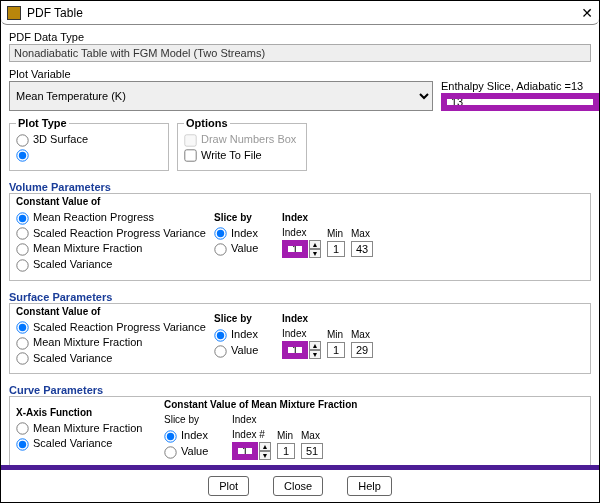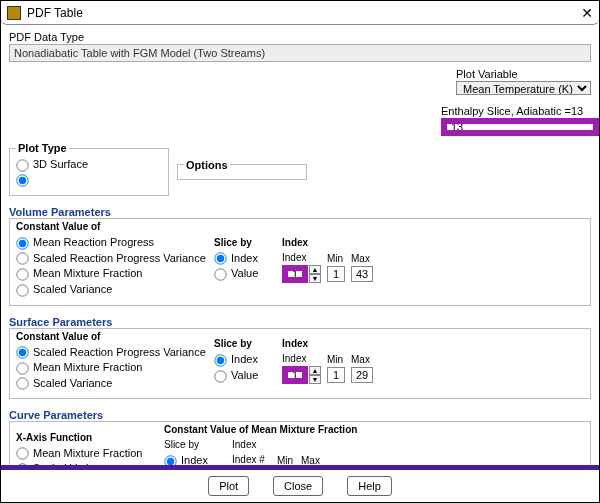--- a/index.html
+++ b/index.html
@@ -12,21 +12,21 @@
 }
 .window { width: 600px; height: 503px; border: 1px solid #000; position: relative; display: flex; flex-direction: column; }
 .titlebar { background: #fff; border-bottom: 1px solid #888; height: 24px; display: flex; align-items: center; padding: 0 6px; border-radius: 6px; }
 .app-icon { width: 14px; height: 14px; background: #b8860b; border: 1px solid #333; margin-right: 6px; }
 .titlebar-title { flex: 1; font-size: 12px; }
 .close-x { font-size: 14px; cursor: pointer; font-family: Arial; }
 .content { flex: 1; padding: 4px 8px 0 8px; overflow: auto; }
 .lbl { font-size: 11px; margin: 2px 0 1px 0; }
 .readonly-field { width: 100%; border: 1px solid #aaa; background: #eee; padding: 2px 4px; font-size: 11px; color: #333; }
 .row { display: flex; align-items: flex-end; gap: 8px; margin-bottom: 6px; }
-.select { width: 100%; font-size: 11px; border: 1px solid #888; height: 14px; padding-left: 2px; }
+.select { width: 100%; font-size: 11px; border: 1px solid #888; height: 30px; padding-left: 2px; }
 fieldset { border: 1px solid #bbb; margin: 0 0 6px 0; padding: 2px 6px 6px 6px; }
 fieldset.outer { border: none; padding: 0; margin: 0 0 4px 0; }
 legend { color: #1a3d99; font-weight: bold; font-size: 11px; padding: 0 2px; }
 fieldset.outer > legend { padding: 0; }
 legend.sub { color: #000; font-weight: bold; }
 .radiogrp label, .chkgrp label { display: block; margin: 2px 0; font-size: 11px; }
 input[type=radio], input[type=checkbox] { vertical-align: middle; margin: 0 4px 0 0; transform: scale(0.95); }
 .disabled { color: #999; }
 .hbox { display: flex; gap: 8px; align-items: center; }
 .spin-wrap { display: flex; align-items: center; }
@@ -49,21 +49,21 @@
     <div class="app-icon"></div>
     <div class="titlebar-title">PDF Table</div>
     <div class="close-x">✕</div>
   </div>
 
   <div class="content">
 
     <div class="lbl">PDF Data Type</div>
     <div class="readonly-field">Nonadiabatic Table with FGM Model (Two Streams)</div>
 
-    <div class="row" style="margin-top:4px;flex-direction:column;">
+    <div class="row" style="margin-top:4px;">
       <div style="flex:1;">
         <div class="lbl">Plot Variable</div>
         <select class="select">
           <option>Mean Temperature (K)</option>
         </select>
       </div>
       <div style="width:150px;">
         <div class="lbl" style="text-align:left;">Enthalpy Slice, Adiabatic =13</div>
         <div class="spin-wrap" style="width:100%;">
           <input class="spin-input" style="flex: 1 1 0%; width: auto; text-align: left; padding-left: 4px;" value="13">
@@ -78,20 +78,24 @@
     <div class="hbox" style="margin-bottom:4px;">
       <fieldset style="flex:0 0 160px;">
         <legend class="sub">Plot Type</legend>
         <div class="radiogrp">
           <label><input type="radio" name="pt" style=""><span>3D Surface</span></label>
           <label><input type="radio" name="pt" checked="" style=""></label>
         </div>
       </fieldset>
       <fieldset style="flex:0 0 130px;">
         <legend class="sub">Options</legend>
+        <div class="chkgrp">
+          <label class="disabled"><input type="checkbox" disabled="" style=""><span>Draw Numbers Box</span></label>
+          <label><input type="checkbox" style=""><span>Write To File</span></label>
+        </div>
       </fieldset>
     </div>
 
     <fieldset class="outer">
       <legend>Volume Parameters</legend>
       <fieldset>
         <div class="hbox">
           <div style="flex:0 0 190px;">
             <div class="small-header">Constant Value of</div>
             <div class="radiogrp">

